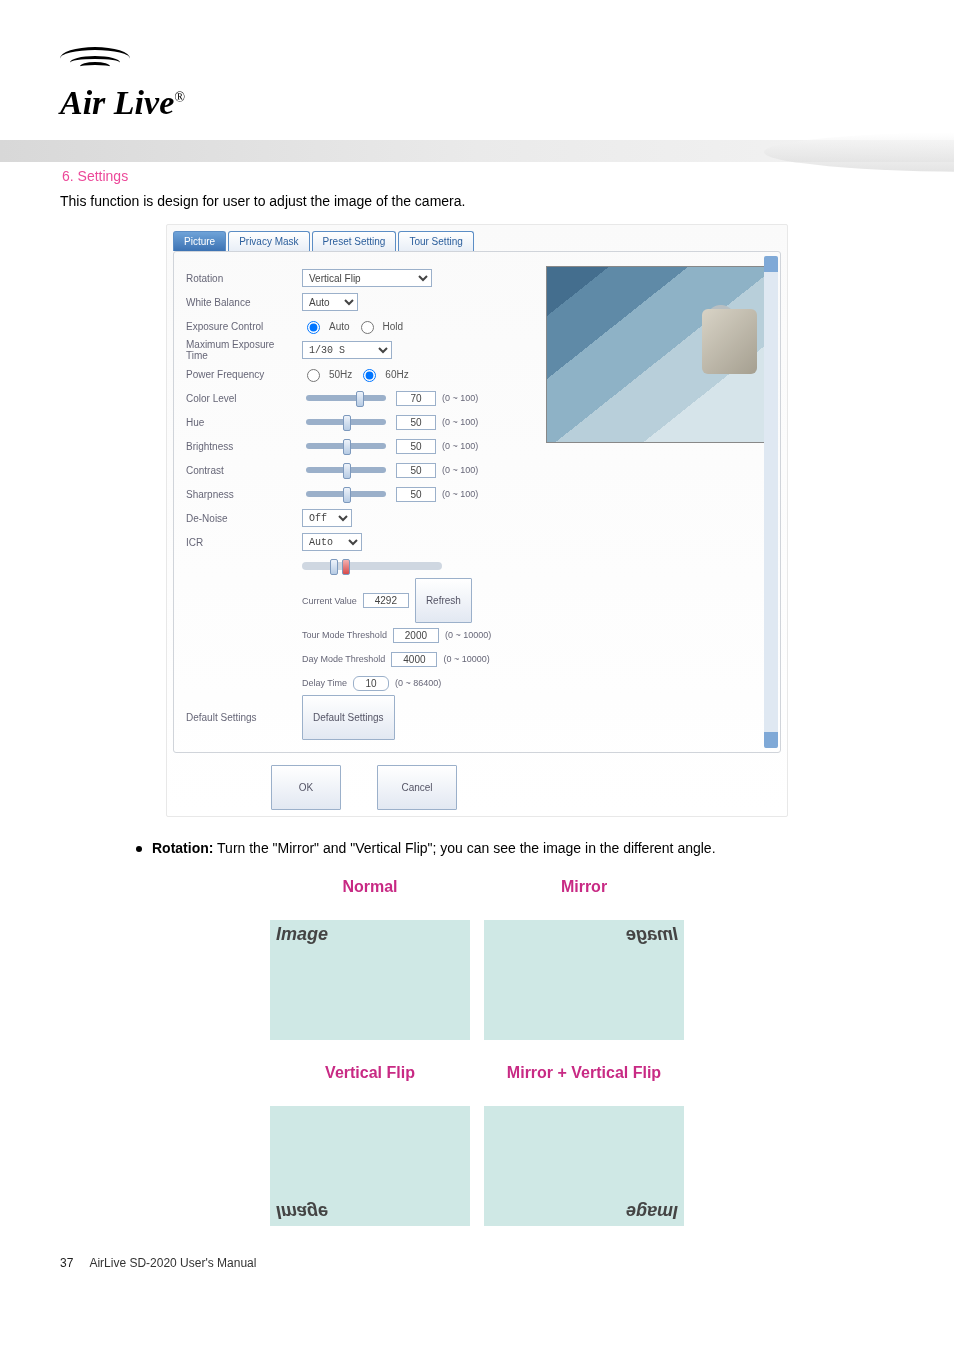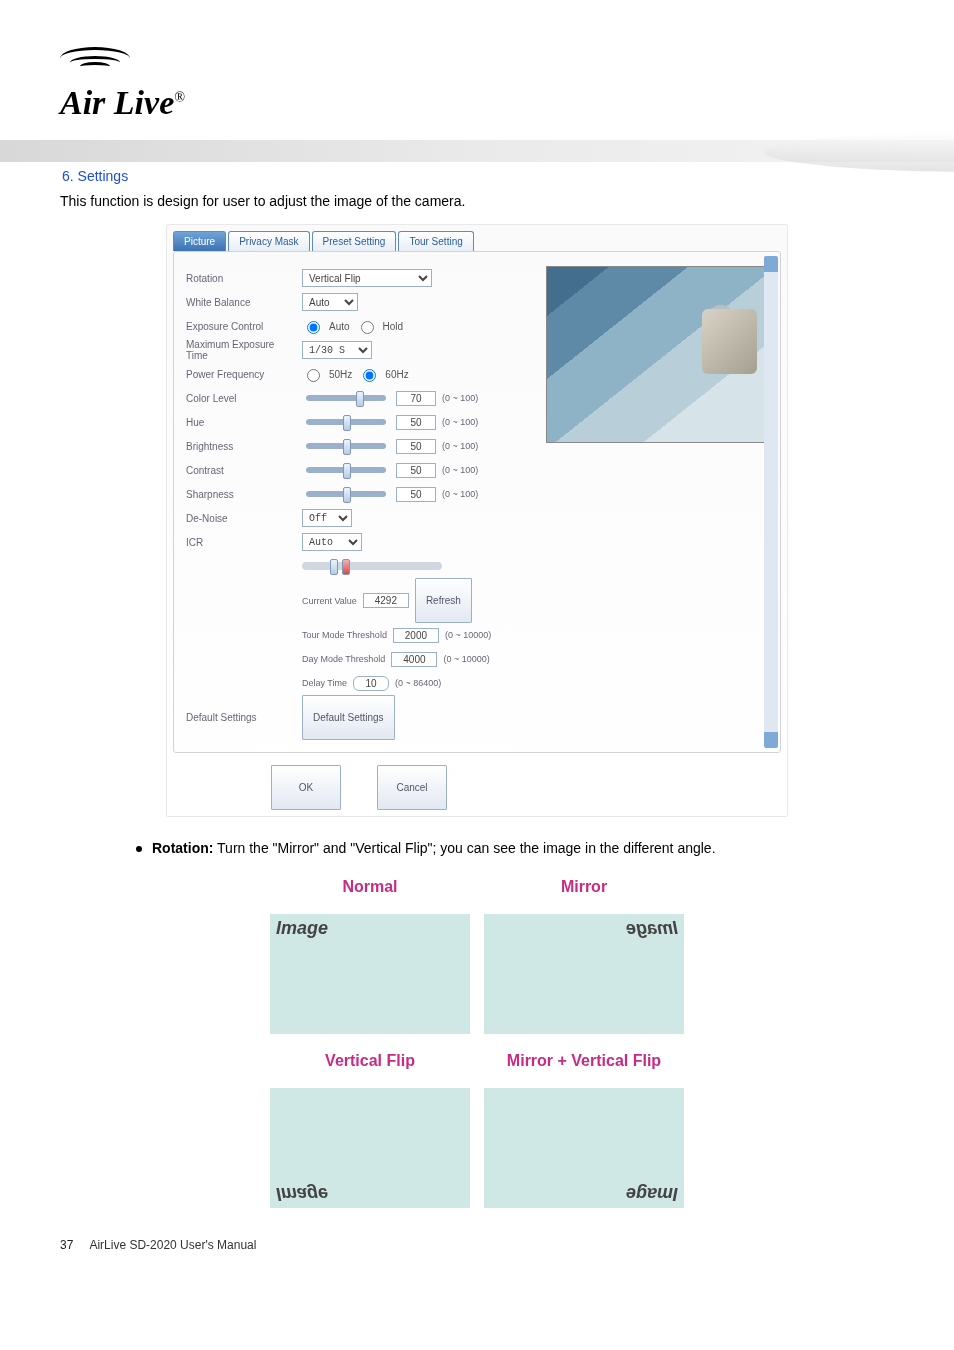--- a/index.html
+++ b/index.html
@@ -62,21 +62,21 @@
     right: -30px;
     top: -8px;
     width: 220px;
     height: 40px;
     background: linear-gradient(to bottom, #fff 0%, #e0e0e0 60%, #c8c8c8 100%);
     border-radius: 100% 0 0 100% / 50%;
     opacity: .5;
   }
   .chapter-line {
     font-size: 14px;
-    color: #1d4ed8;
+    color: #ec4899;
     margin: 6px 2px 8px 2px;
   }
   .section-title {
     font-weight: bold;
     font-size: 15px;
     margin: 20px 0 4px 0;
   }
   .body-text {
     font-size: 14px;
     margin: 4px 0 14px 0;
@@ -244,21 +244,21 @@
     width: 6px; height: 6px; background: #000; border-radius: 50%; margin-top: 7px;
   }
   .bullet-text { flex: 1; line-height: 1.35; }
 
   
   .rot-grid {
     margin: 20px auto 10px auto;
     display: grid;
     grid-template-columns: 200px 200px;
     grid-template-rows: auto 120px auto 120px;
-    gap: 18px 14px;
+    gap: 24px 14px;
     width: 414px;
   }
   .rot-title {
     text-align: center;
     font-size: 16px;
     font-weight: bold;
     color: #c82a84;
   }
   .rot-box {
     background: #cfe8e5;
@@ -328,21 +328,21 @@
         </div>
         <div class="ctrl-row">
           <label class="rowlbl">Exposure Control</label>
           <input type="radio" checked="" style="">
           <span class="radio-lbl">Auto</span>
           <input type="radio" style="">
           <span class="radio-lbl">Hold</span>
         </div>
         <div class="ctrl-row">
           <label class="rowlbl">Maximum Exposure Time</label>
-          <select class="sel mono" style="width:70px">
+          <select class="sel mono" style="width:90px">
             <option>1/30 S</option>
           </select>
         </div>
         <div class="ctrl-row">
           <label class="rowlbl">Power Frequency</label>
           <input type="radio" style="">
           <span class="radio-lbl">50Hz</span>
           <input type="radio" checked="" style="">
           <span class="radio-lbl">60Hz</span>
         </div>
@@ -424,21 +424,21 @@
           <label class="rowlbl">Default Settings</label>
           <button class="btn">Default Settings</button>
         </div>
       </div>
 
       <div class="preview"></div>
     </div>
 
     <div class="footer-btns">
       <button class="btn" style="width:70px">OK</button>
-      <button class="btn" style="width:70px">Cancel</button>
+      <button class="btn" style="width:80px">Cancel</button>
     </div>
   </div>
 
   <div class="bullet-block">
     <div class="bullet-dot"></div>
     <div class="bullet-text">
       <b>Rotation:</b><span> Turn the "Mirror" and "Vertical Flip"; you can see the image in the different angle.</span>
     </div>
   </div>
 

